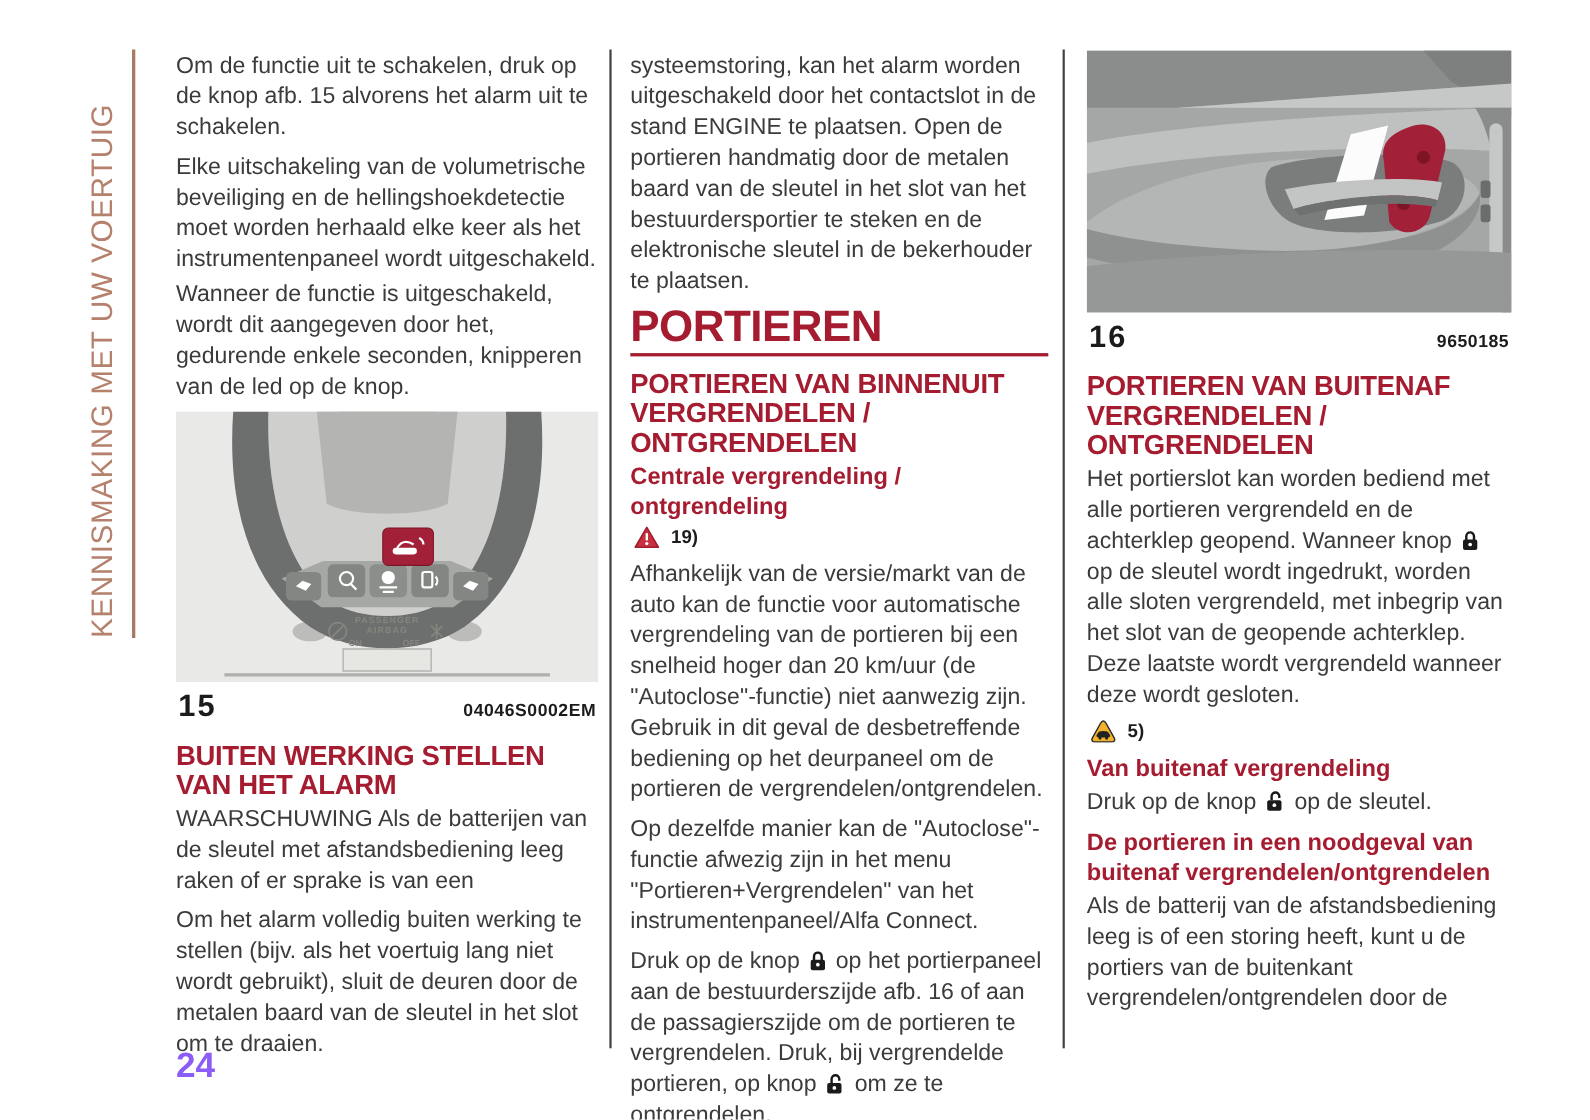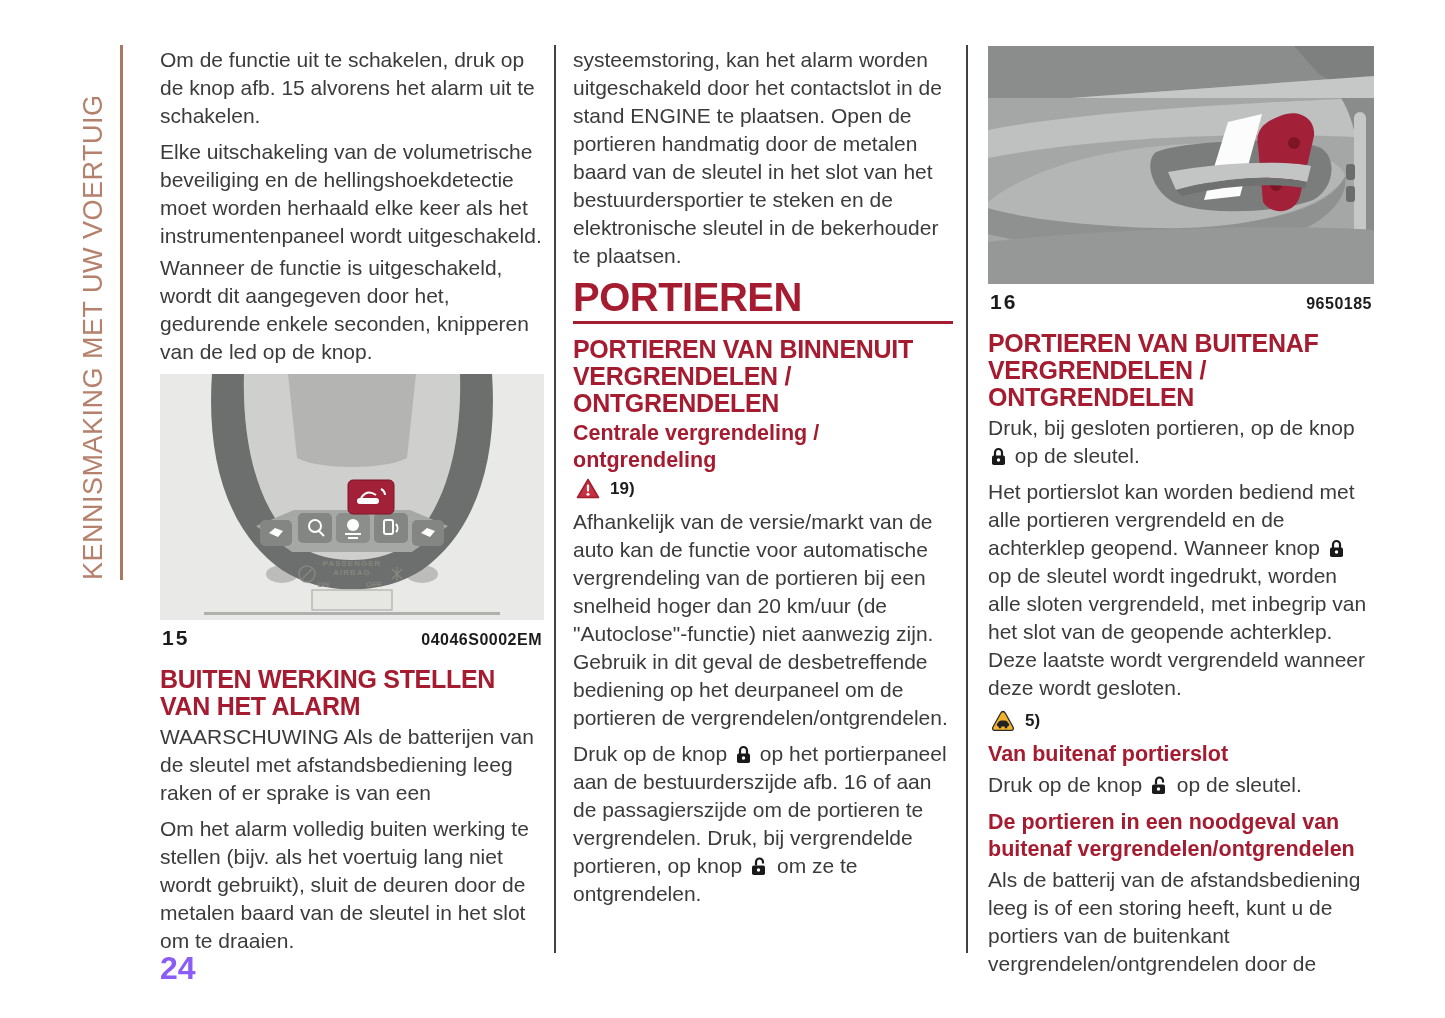--- a/index.html
+++ b/index.html
@@ -15,21 +15,21 @@
   .col2{left:573px;width:380px;}
   .col3{left:988px;width:386px;}
   p.body{margin:0 0 8px 0;font-size:21px;line-height:28px;}
   .h-section{color:#a51c30;font-size:40px;line-height:34px;font-weight:800;letter-spacing:-.5px;margin:10px 0 0 0;}
   .rule-red{border:none;border-top:3px solid #a51c30;margin:7px 0 12px 0;}
   .h-sub{color:#a51c30;font-weight:700;font-size:25px;line-height:27px;letter-spacing:-.3px;margin:0 0 3px 0;}
   .h-minor{color:#a51c30;font-weight:700;font-size:21.5px;line-height:27px;margin:10px 0 3px 0;}
   .refrow{display:flex;align-items:center;gap:7px;margin:4px 0 9px 0;font-weight:700;font-size:17px;color:#1c1c1c;}
   .fig{display:block;margin:6px 0 0 0;}
   .figcap{display:flex;justify-content:space-between;align-items:baseline;margin:6px 2px 16px 2px;font-weight:700;color:#1b1b1b;}
-  .figcap .num{font-size:21px;letter-spacing:2px;text-align:right;}
+  .figcap .num{font-size:28px;letter-spacing:2px;text-align:right;}
   .figcap .code{font-size:16px;letter-spacing:.5px;}
   .ic{display:inline-block;vertical-align:-3px;margin:0 3px;}
   .pagenum{position:absolute;left:160px;top:950px;font-size:32px;font-weight:800;color:#8b5cf6;}
 </style>
 </head>
 <body>
 
 <div class="page">
 
   <div class="vtitle">KENNISMAKING MET UW VOERTUIG</div>
@@ -112,20 +112,21 @@
     <div class="refrow">
       <svg class="ic" width="24" height="21" viewBox="0 0 24 21">
         <path d="M12 1.5 L22.5 19.5 H1.5 Z" fill="#c9303f" stroke="#a01e2e" stroke-width="1.5" stroke-linejoin="round"></path>
         <rect x="10.9" y="6.5" width="2.2" height="7" rx="1" fill="#fff"></rect>
         <circle cx="12" cy="16.2" r="1.5" fill="#fff"></circle>
       </svg>
       <span>19)</span>
     </div>
 
     <p class="body">Afhankelijk van de versie/markt van de auto kan de functie voor automatische vergrendeling van de portieren bij een snelheid hoger dan 20 km/uur (de "Autoclose"-functie) niet aanwezig zijn. Gebruik in dit geval de desbetreffende bediening op het deurpaneel om de portieren de vergrendelen/ontgrendelen.</p>
+    <p class="body">Op dezelfde manier kan de "Autoclose"-functie afwezig zijn in het menu "Portieren+Vergrendelen" van het instrumentenpaneel/Alfa Connect.</p>
 
     <p class="body">
       <span>Druk op de knop</span>
       <svg class="ic" width="15" height="19" viewBox="0 0 15 19">
         <path d="M4 9 V5.5 a3.5 3.5 0 0 1 7 0 V9" fill="none" stroke="#1a1a1a" stroke-width="2.2"></path>
         <rect x="1" y="8.5" width="13" height="9.5" rx="1.8" fill="#1a1a1a"></rect>
         <circle cx="7.5" cy="13" r="1.7" fill="#fff"></circle>
       </svg>
       <span>op het portierpaneel aan de bestuurderszijde afb. 16 of aan de passagierszijde om de portieren te vergrendelen. Druk, bij vergrendelde portieren, op knop</span>
       <svg class="ic" width="17" height="19" viewBox="0 0 17 19">
@@ -164,29 +165,20 @@
       <rect x="358" y="140" width="9" height="16" rx="3" fill="#6b6d6c"></rect>
       <path d="M0,196 C120,182 300,178 386,184 V238 H0 Z" fill="#969897"></path>
     </svg>
     <div class="figcap">
       <span class="num">16</span>
       <span class="code">9650185</span>
     </div>
 
     <div class="h-sub">PORTIEREN VAN BUITENAF VERGRENDELEN / ONTGRENDELEN</div>
 
-    <p class="body">
-      <span>Druk, bij gesloten portieren, op de knop</span>
-      <svg class="ic" width="15" height="19" viewBox="0 0 15 19">
-        <path d="M4 9 V5.5 a3.5 3.5 0 0 1 7 0 V9" fill="none" stroke="#1a1a1a" stroke-width="2.2"></path>
-        <rect x="1" y="8.5" width="13" height="9.5" rx="1.8" fill="#1a1a1a"></rect>
-        <circle cx="7.5" cy="13" r="1.7" fill="#fff"></circle>
-      </svg>
-      <span>op de sleutel.</span>
-    </p>
 
     <p class="body">
       <span>Het portierslot kan worden bediend met alle portieren vergrendeld en de achterklep geopend. Wanneer knop</span>
       <svg class="ic" width="15" height="19" viewBox="0 0 15 19">
         <path d="M4 9 V5.5 a3.5 3.5 0 0 1 7 0 V9" fill="none" stroke="#1a1a1a" stroke-width="2.2"></path>
         <rect x="1" y="8.5" width="13" height="9.5" rx="1.8" fill="#1a1a1a"></rect>
         <circle cx="7.5" cy="13" r="1.7" fill="#fff"></circle>
       </svg>
       <span>op de sleutel wordt ingedrukt, worden alle sloten vergrendeld, met inbegrip van het slot van de geopende achterklep. Deze laatste wordt vergrendeld wanneer deze wordt gesloten.</span>
     </p>
@@ -195,21 +187,21 @@
       <svg class="ic" width="24" height="21" viewBox="0 0 24 21">
         <path d="M12 1.5 C13 1.5 13.8 2.2 14.5 3.5 L22 17 C23 19 22 20.5 20 20.5 H4 C2 20.5 1 19 2 17 L9.5 3.5 C10.2 2.2 11 1.5 12 1.5 Z" fill="#f2b32c" stroke="#2b2b2b" stroke-width="1.3"></path>
         <path d="M6.5 13.5 c1,-2.5 2.5,-3 5.5,-3 s4.5,.5 5.5,3 z" fill="#222"></path>
         <rect x="5.8" y="13" width="12.4" height="3.4" rx="1.6" fill="#222"></rect>
         <circle cx="9" cy="17" r="1.4" fill="#222"></circle>
         <circle cx="15" cy="17" r="1.4" fill="#222"></circle>
       </svg>
       <span>5)</span>
     </div>
 
-    <div class="h-minor">Van buitenaf portierslot</div>
+    <div class="h-minor">Van buitenaf vergrendeling</div>
     <p class="body">
       <span>Druk op de knop</span>
       <svg class="ic" width="17" height="19" viewBox="0 0 17 19">
         <path d="M5 8.5 V5 a3.5 3.5 0 0 1 7 0 V6.5" fill="none" stroke="#1a1a1a" stroke-width="2.2"></path>
         <rect x="1" y="8.5" width="13" height="9.5" rx="1.8" fill="#1a1a1a"></rect>
         <circle cx="7.5" cy="13" r="1.7" fill="#fff"></circle>
       </svg>
       <span>op de sleutel.</span>
     </p>
 

